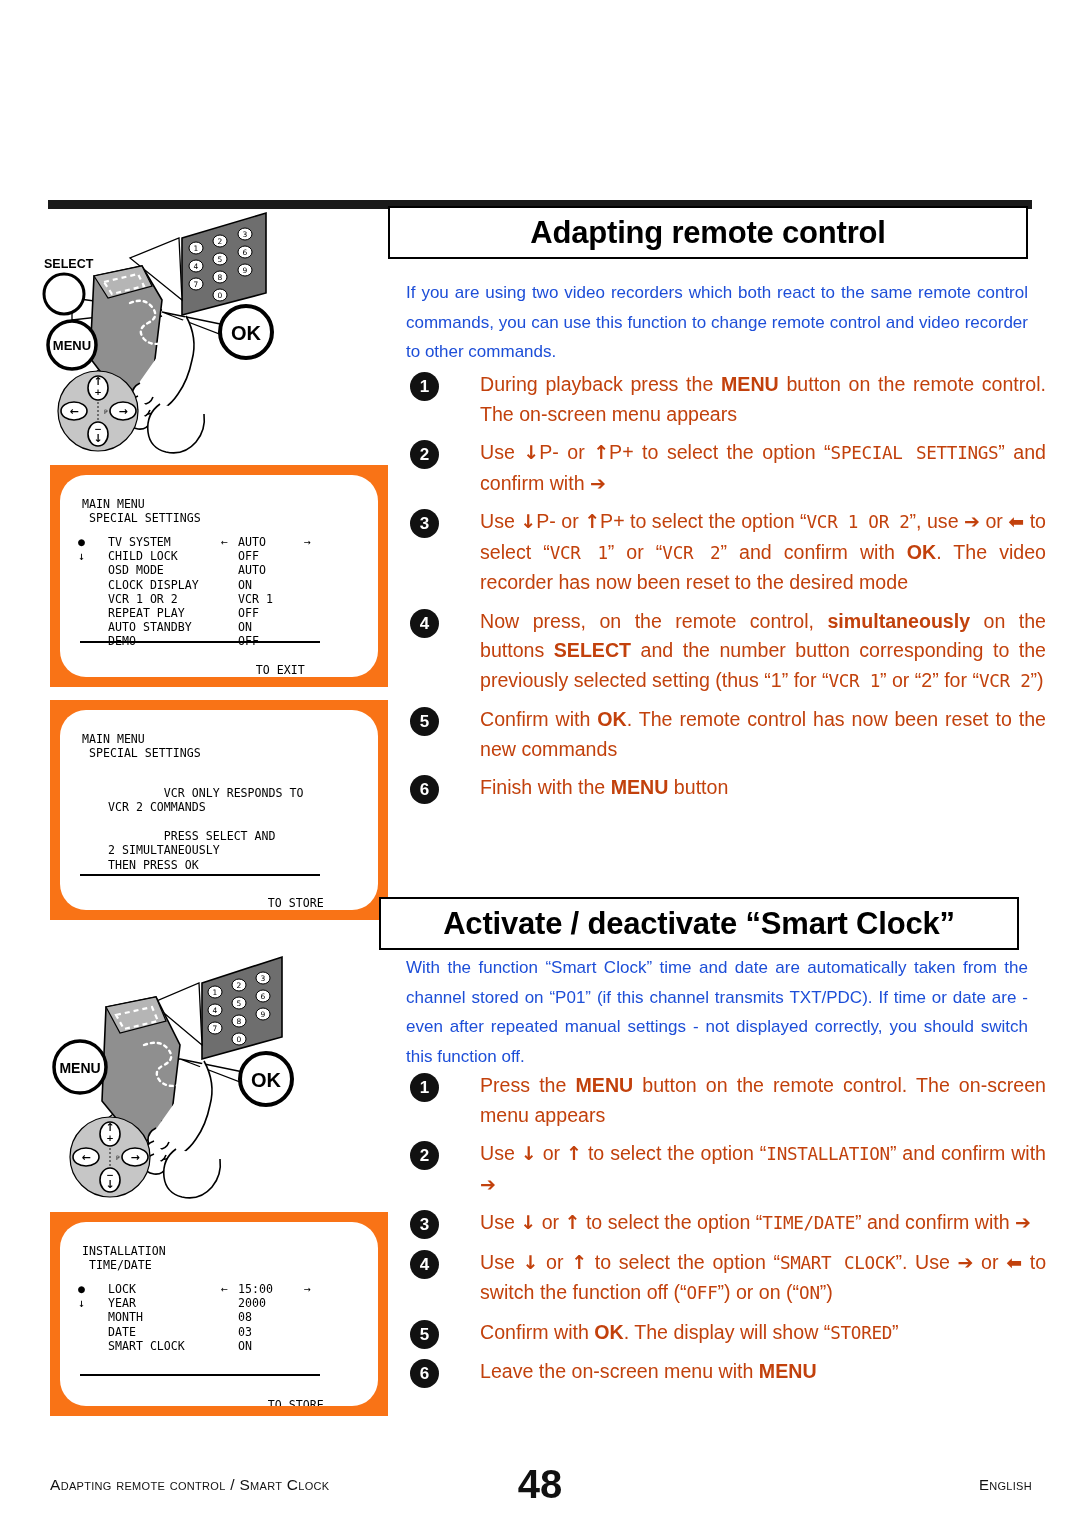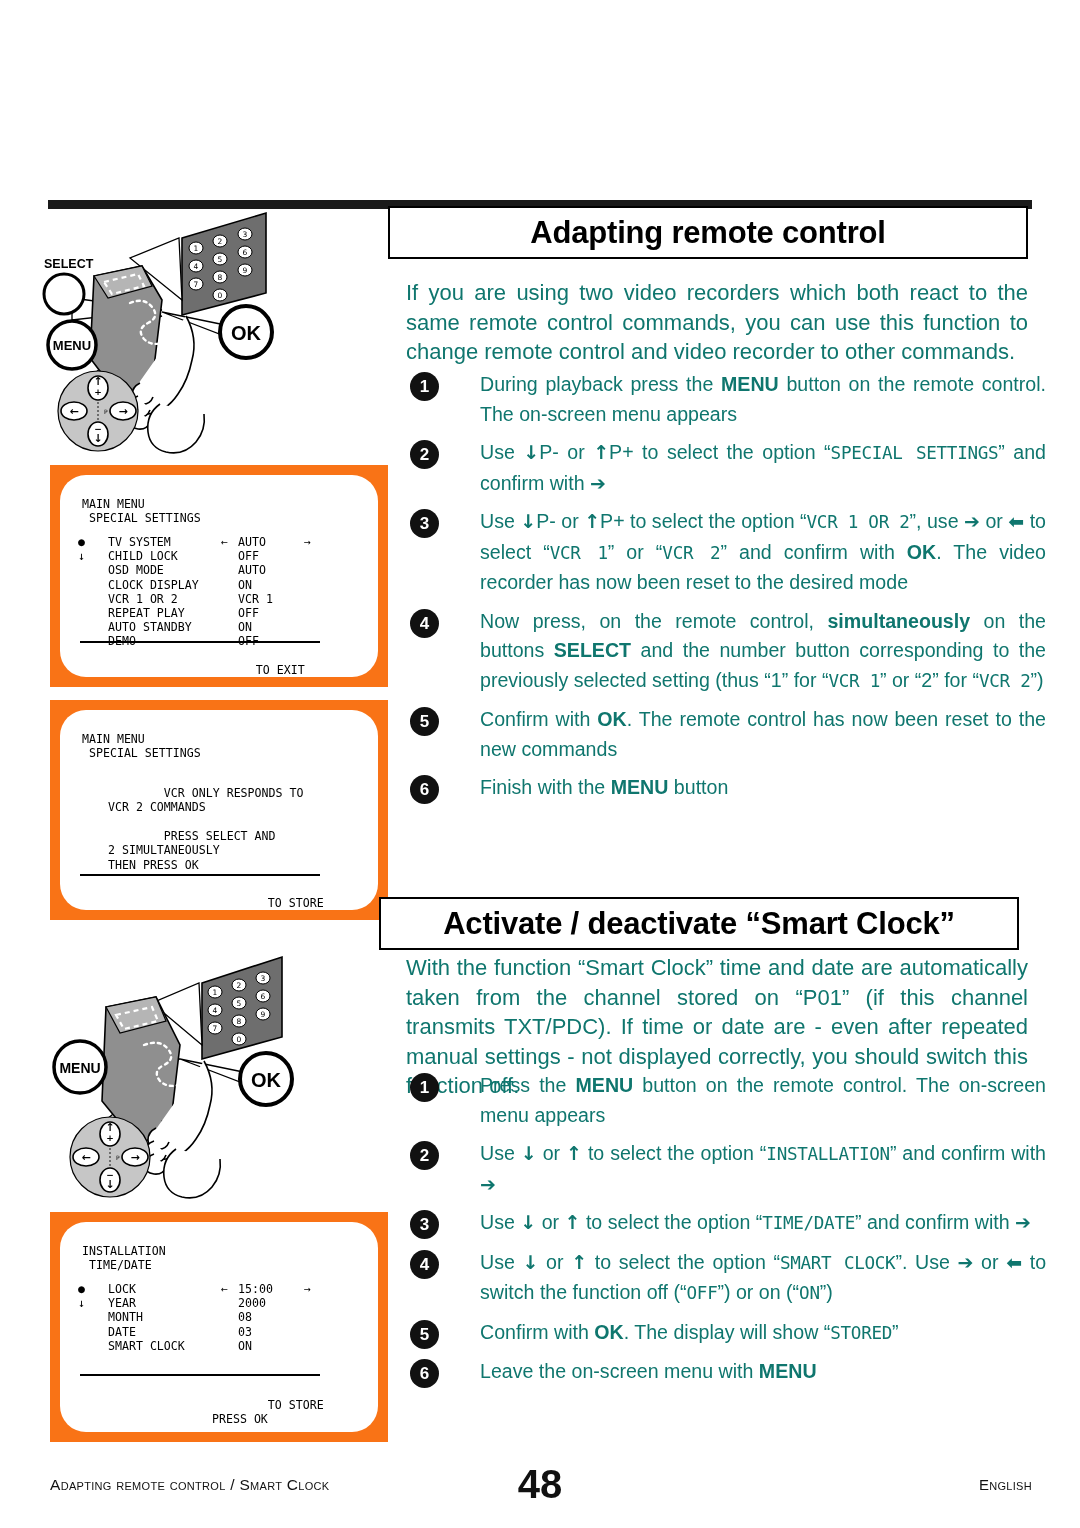--- a/index.html
+++ b/index.html
@@ -13,48 +13,48 @@
 
   
   .section-head{position:absolute;border:2.5px solid #000;background:#fff;
      display:flex;align-items:center;justify-content:center;}
   .section-head span{font-size:31px;font-weight:bold;letter-spacing:-0.2px;
      font-family:"Liberation Sans", sans-serif;}
   #head-adapting{left:388px;top:206px;width:636px;height:49px;}
   #head-smart{left:379px;top:897px;width:636px;height:49px;}
 
   
-  .intro{position:absolute;font-size:22px;line-height:29.5px;text-align:justify;
-     color:#0f766e;}
+  .intro{position:absolute;font-size:17px;line-height:29.5px;text-align:justify;
+     color:#1d4ed8;}
   #intro-adapting{left:406px;top:278px;width:622px;}
   #intro-smart{left:406px;top:953px;width:622px;}
 
   
   .steps{position:absolute;width:640px;}
   #steps-adapting{left:406px;top:370px;}
   #steps-smart{left:406px;top:1071px;}
 
   .step{position:relative;padding-left:74px;margin-bottom:9px;}
   .badge{position:absolute;left:4px;top:2px;width:29px;height:29px;border-radius:50%;
      background:#111;color:#fff;font-size:17px;font-weight:bold;
      display:flex;align-items:center;justify-content:center;line-height:1;}
-  .step-text{font-size:19.6px;line-height:29.5px;text-align:justify;color:#0f766e;}
+  .step-text{font-size:19.6px;line-height:29.5px;text-align:justify;color:#c2410c;}
   .step-text.nojust{text-align:left;}
   b{font-weight:bold;}
   .mono{font-family:"DejaVu Sans Mono", monospace;font-size:17.6px;letter-spacing:-0.3px;}
   .ar{font-family:"DejaVu Sans", sans-serif;font-weight:bold;font-size:19px;}
 
   
   .tv{position:absolute;background:#f97316;padding-left:38px;}
   .tv-inner{position:absolute;inset:10px;background:#fff;border-radius:26px;
      font-family:"DejaVu Sans Mono", monospace;font-size:11.6px;line-height:14.2px;
      color:#000;overflow:hidden;}
   #tv1{left:50px;top:465px;width:300px;height:222px;}
   #tv2{left:50px;top:700px;width:300px;height:220px;}
-  #tv3{left:50px;top:1212px;width:300px;height:230px;}
+  #tv3{left:50px;top:1212px;width:300px;height:204px;}
 
   .tv-title{position:absolute;left:22px;top:22px;white-space:pre;}
   .osd-rows{position:absolute;left:18px;top:60px;right:20px;}
   .osd-row{position:relative;height:14.2px;white-space:pre;}
   .osd-marker{position:absolute;left:0;width:14px;text-align:left;}
   .osd-label{position:absolute;left:30px;}
   .osd-val{position:absolute;left:160px;white-space:pre;}
   .osd-arrow-l{position:absolute;left:143px;}
   .osd-arrow-r{position:absolute;left:226px;}
   .osd-block{position:absolute;left:48px;white-space:pre;}

